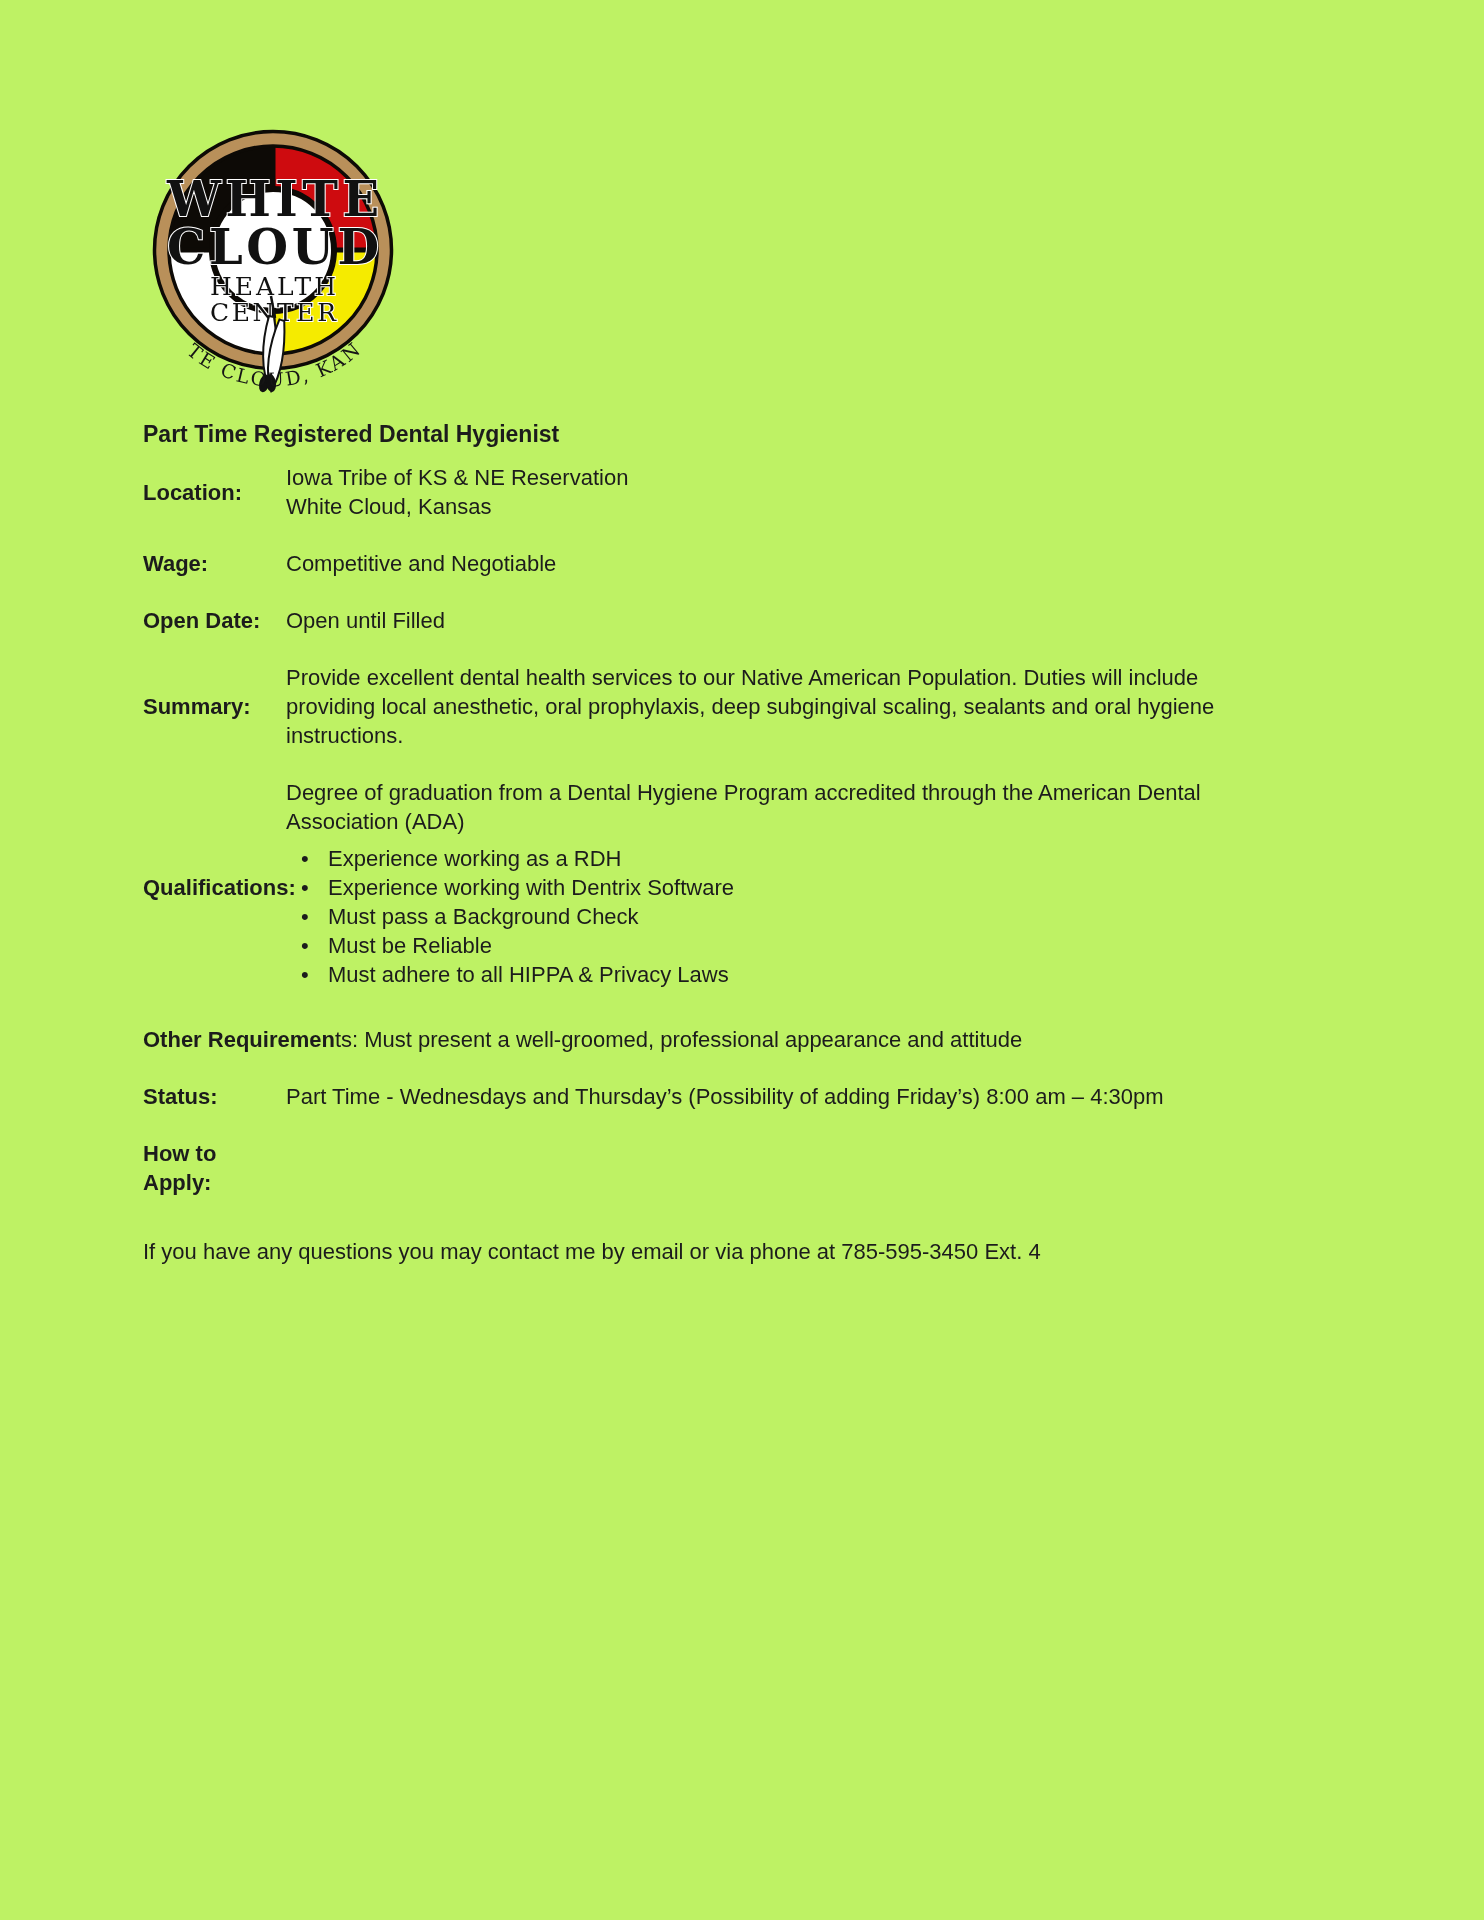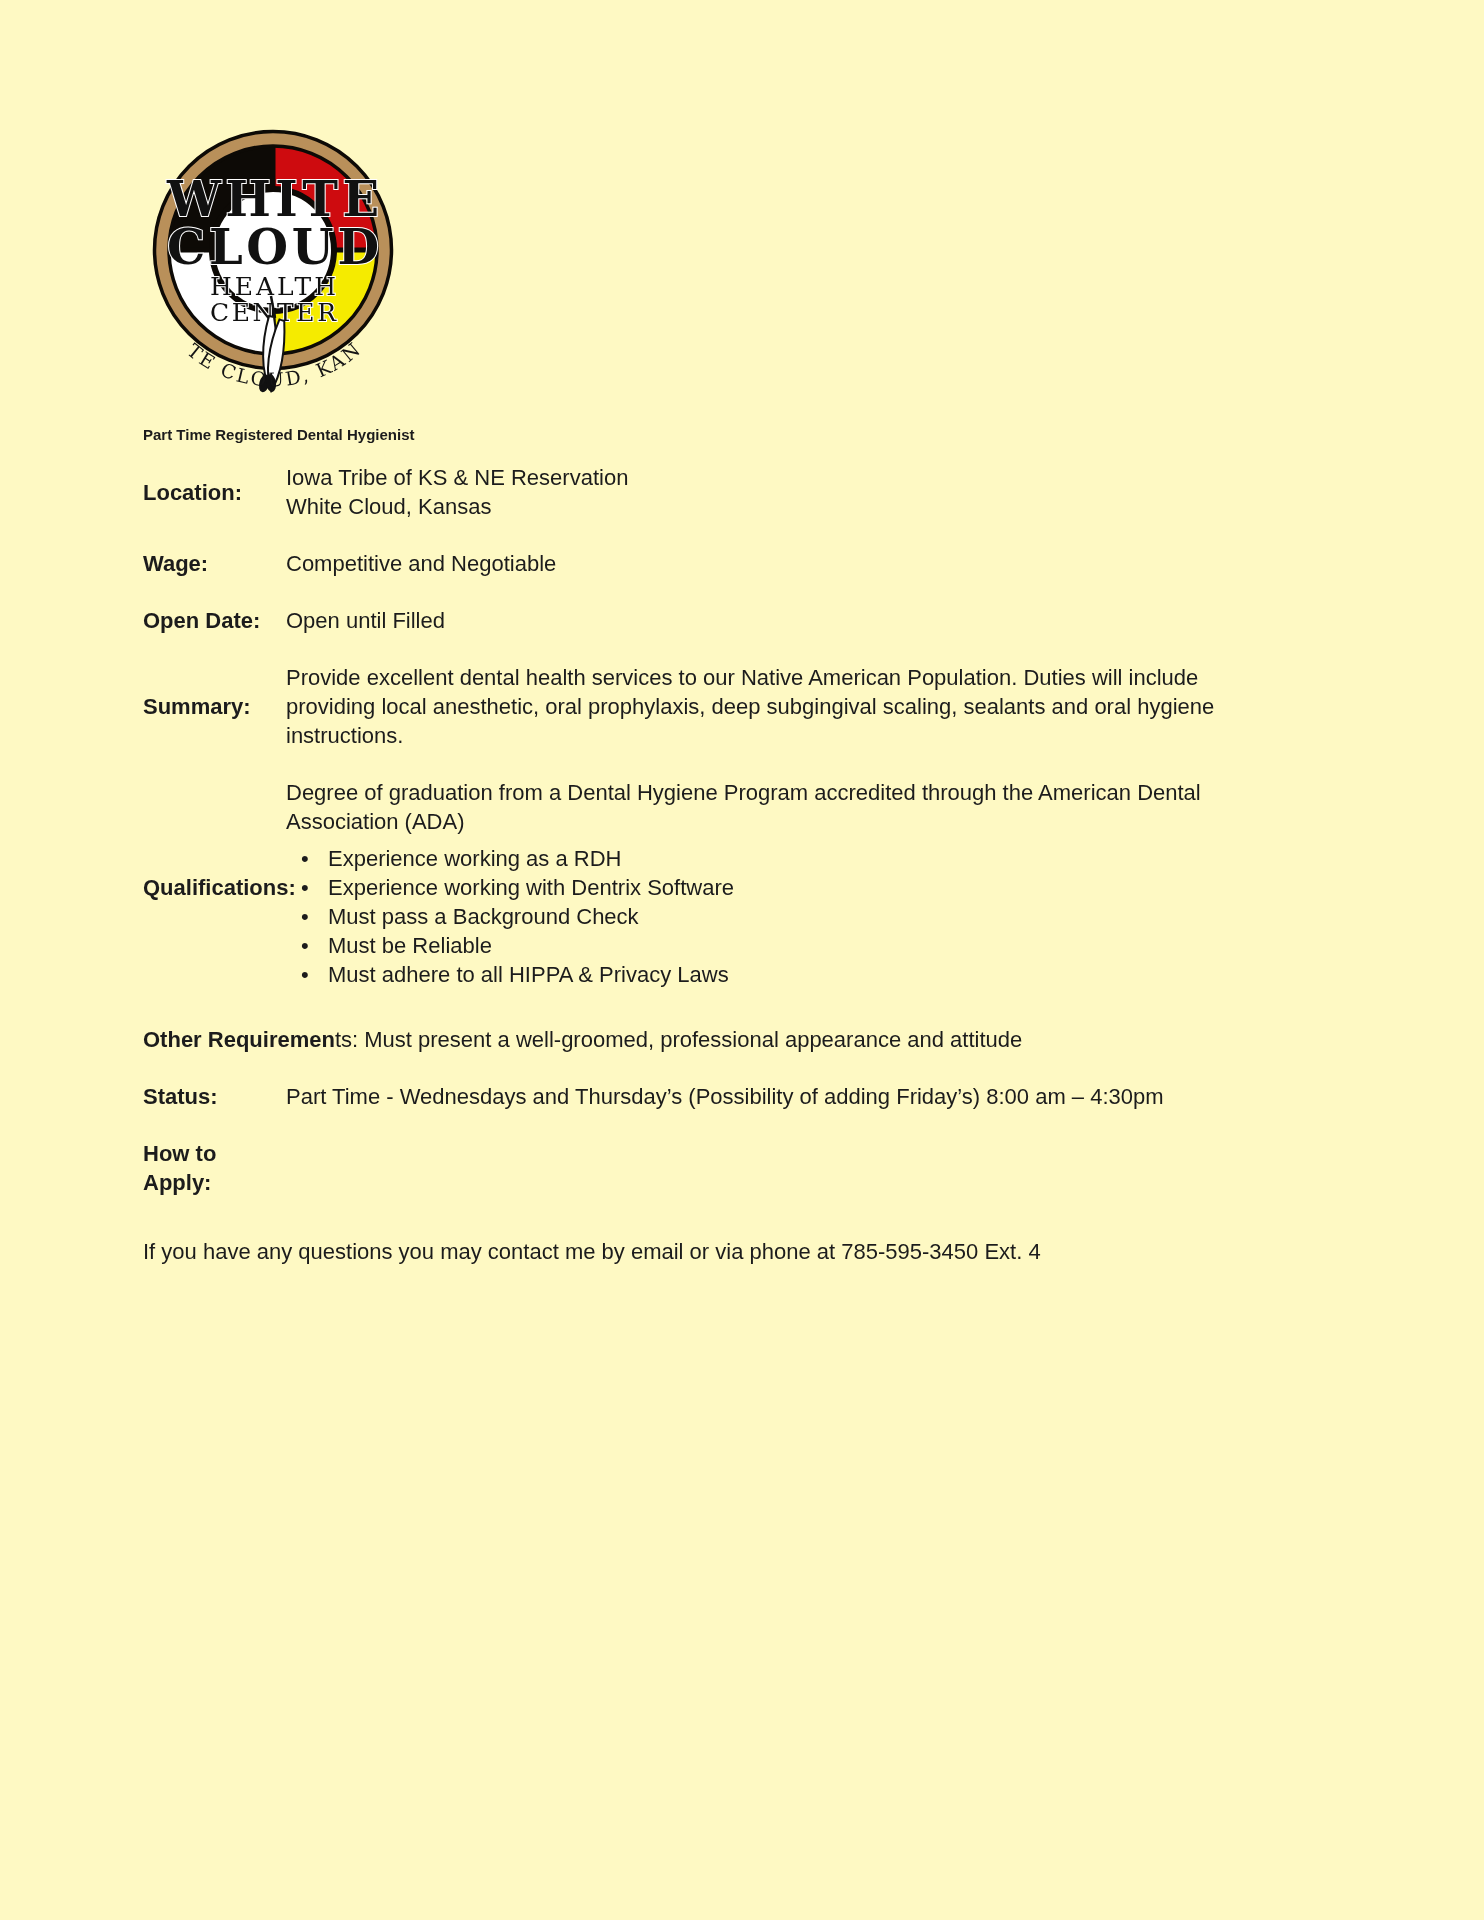--- a/index.html
+++ b/index.html
@@ -1,33 +1,33 @@
 <!DOCTYPE html>
 <html><head>
 <meta charset="utf-8">
 <style>
   html,body{margin:0;padding:0;background:#ffffff;}
   .page{
     position:relative;
     width:1484px;height:1920px;
-    background:#fef9c3;
+    background:#bef264;
     font-family:"Liberation Sans", sans-serif;
     color:#1c1c1c;
     overflow:hidden;
   }
   
   .logo-wrap{position:absolute;left:145px;top:128px;width:256px;height:286px;}
   .logo-wrap svg{display:block;}
   .logo-serif{font-family:"DejaVu Serif","Liberation Serif",serif;}
   
   .doc{
     position:absolute;left:143px;top:420px;width:1130px;
     font-size:22px;line-height:29px;
   }
-  .title{font-weight:bold;margin:0 0 14px 0;font-size:15px;}
+  .title{font-weight:bold;margin:0 0 14px 0;font-size:23px;}
   .row{display:flex;margin:0 0 28px 0;align-items:center;}
   .row .lbl{flex:none;width:143px;font-weight:bold;}
   .row .val{flex:1;min-width:0;}
   .val.multiline{white-space:pre-line;}
   .val.summary{max-width:992px;}
   ul.blist{list-style:none;margin:8px;padding:0;}
   ul.blist li{position:relative;padding-left:34px;}
   ul.blist li::before{content:"\2022";position:absolute;left:7px;top:0;}
   ul.blist.level2 li{padding-left:71px;}
   ul.blist.level2 li::before{left:41px;}

